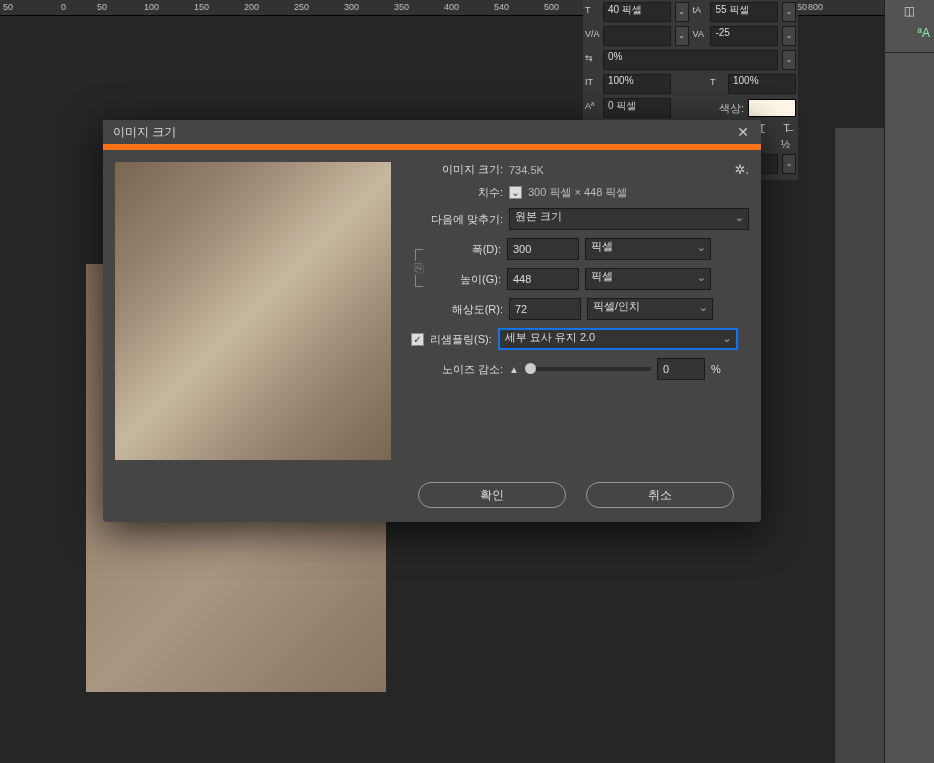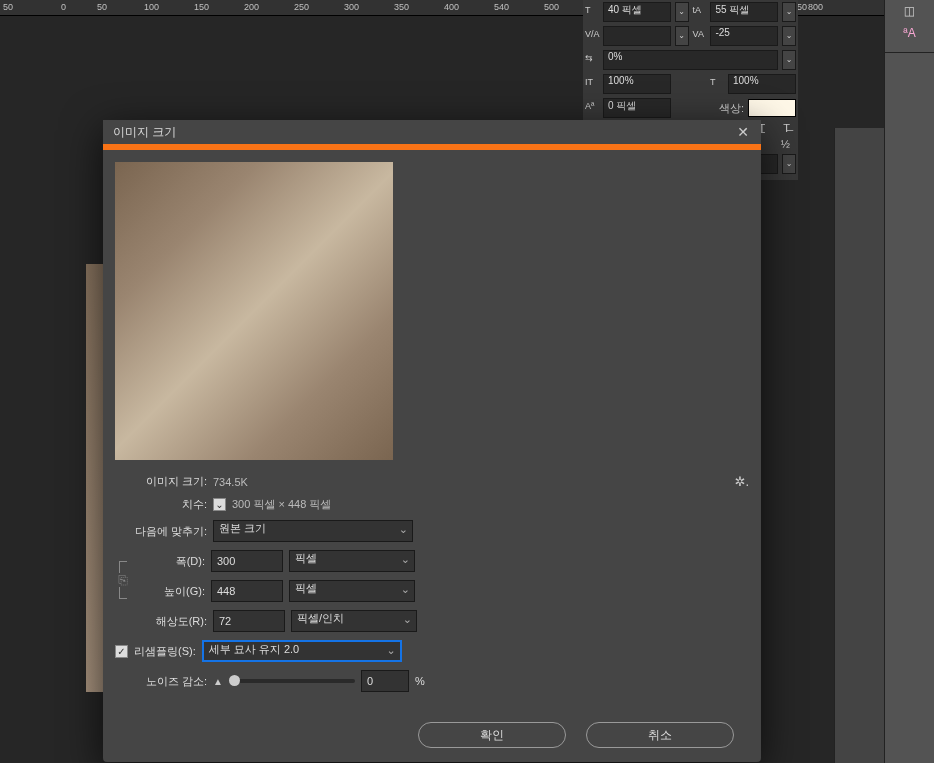--- a/index.html
+++ b/index.html
@@ -24,28 +24,28 @@
 
 
 .right-bar { position: absolute; right: 0; top: 0; width: 50px; height: 100%; background: #535353; border-left: 1px solid #222; }
 .right-bar2 { position: absolute; right: 50px; top: 128px; width: 50px; bottom: 0; background: #444; border-left: 1px solid #222; }
 .rb-sep { height: 1px; background: #222; margin: 8px 0; }
 
 
 .dialog { position: absolute; left: 103px; top: 120px; width: 658px; background: #454545; border-radius: 4px; box-shadow: 0 10px 40px rgba(0,0,0,0.7); }
 .dialog-title { height: 30px; background: #454545; border-bottom: 6px solid #f97316; display: flex; align-items: center; padding: 0 10px; color: #ddd; font-size: 12px; }
 .dialog-close { margin-left: auto; width: 16px; height: 16px; color: #ccc; cursor: pointer; font-size: 14px; text-align: center; }
-.dialog-body { padding: 12px; display: flex; gap: 14px; flex-direction: column; }
+.dialog-body { padding: 12px; display: flex; gap: 20px; }
 .preview { width: 278px; height: 298px; background: linear-gradient(135deg, #7a6550 0%, #9a8570 25%, #c8b8a0 50%, #9a8570 75%, #7a6550 100%); }
 .controls { flex: 1; color: #ddd; font-size: 11px; }
 .ctrl-row { display: flex; align-items: center; margin-bottom: 8px; gap: 6px; }
 .ctrl-label { text-align: right; width: 92px; }
 .ctrl-input { background: #333; border: 1px solid #1a1a1a; color: #ddd; font-size: 11px; height: 22px; width: 72px; padding: 0 5px; }
 .ctrl-select { background: #333; border: 1px solid #1a1a1a; color: #ddd; font-size: 11px; height: 22px; padding: 0 5px; position: relative; }
-.ctrl-select.wide { width: 200px; }
+.ctrl-select.wide { width: 240px; }
 .ctrl-select.w126 { width: 126px; }
 .ctrl-select::after { content: "⌄"; position: absolute; right: 4px; top: 2px; color: #aaa; font-size: 11px; }
 .ctrl-select.highlight { border: 2px solid #1473e6; }
 .gear { color: #ccc; font-size: 13px; margin-left: auto; }
 .info-text { color: #bbb; }
 .slider { height: 4px; background: #2a2a2a; border-radius: 2px; width: 126px; position: relative; }
 .slider-thumb { position: absolute; left: 0; top: -4px; width: 11px; height: 11px; background: #ccc; border-radius: 50%; }
 .btns { display: flex; gap: 20px; justify-content: center; padding: 10px 12px 14px 300px; }
 .btn { width: 148px; height: 26px; background: transparent; border: 1px solid #999; border-radius: 13px; color: #ddd; font-size: 12px; cursor: pointer; }
 .check { width: 13px; height: 13px; background: #ddd; border: 1px solid #888; display: inline-block; text-align: center; font-size: 10px; line-height: 11px; color: #333; }
@@ -125,21 +125,21 @@
     <span>½</span>
   </div>
   <div class="char-row">
     <div class="char-input" style="flex:1"></div>
     <div class="char-dd">⌄</div>
   </div>
 </div>
 
 <div class="right-bar">
   <div style="padding:4px;text-align:center;color:#ccc;font-size:12px">◫</div>
-  <div style="padding:4px;text-align:center;color:#f9a8d4;font-size:12px">ªA</div>
+  <div style="padding:4px;text-align:right;color:#86efac;font-size:12px">ªA</div>
   <div class="rb-sep"></div>
 </div>
 <div class="right-bar2"></div>
 
 <div class="dialog">
   <div class="dialog-title">
     <span>이미지 크기</span>
     <span class="dialog-close">✕</span>
   </div>
   <div class="dialog-body">

